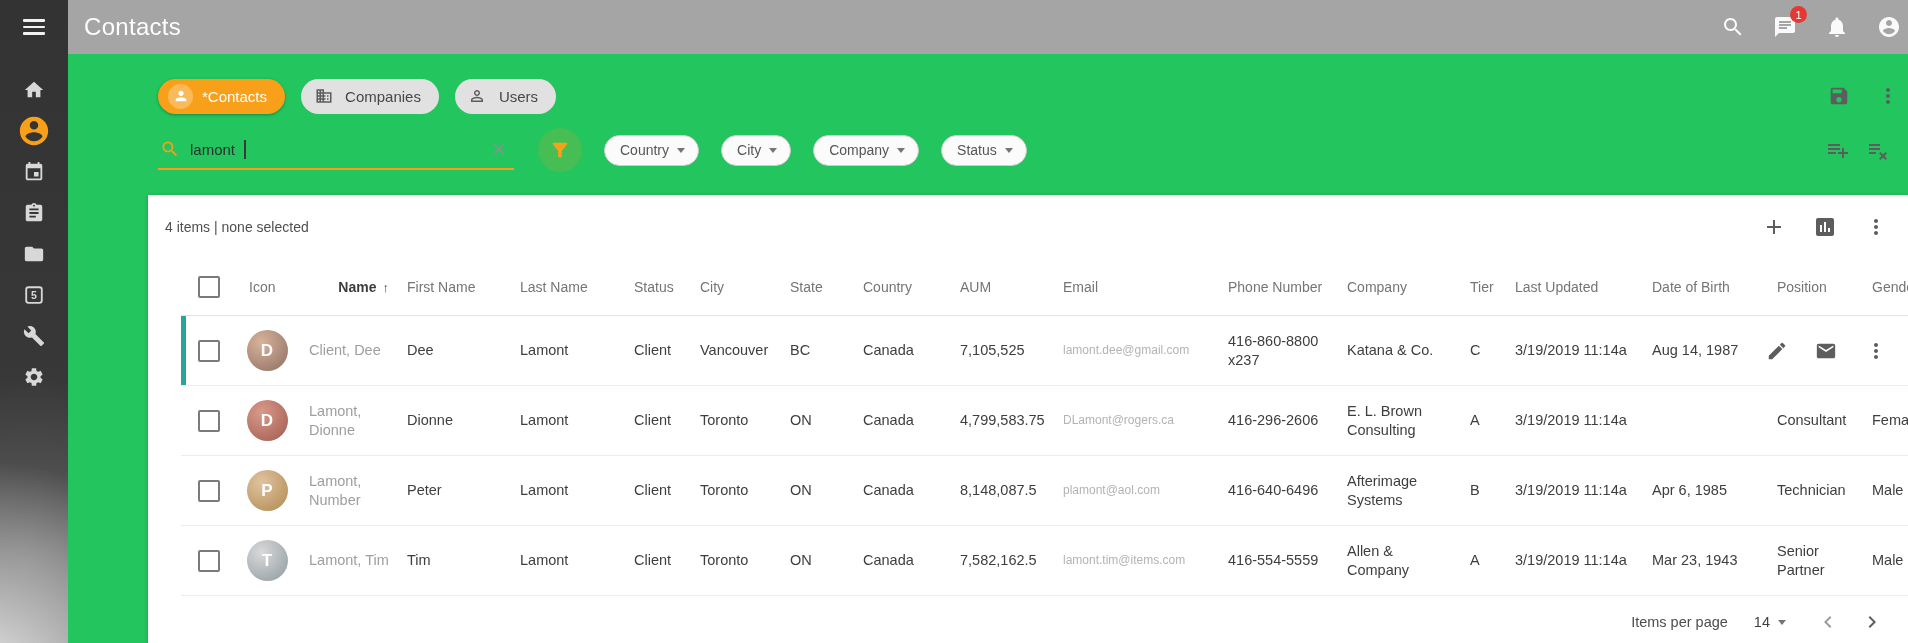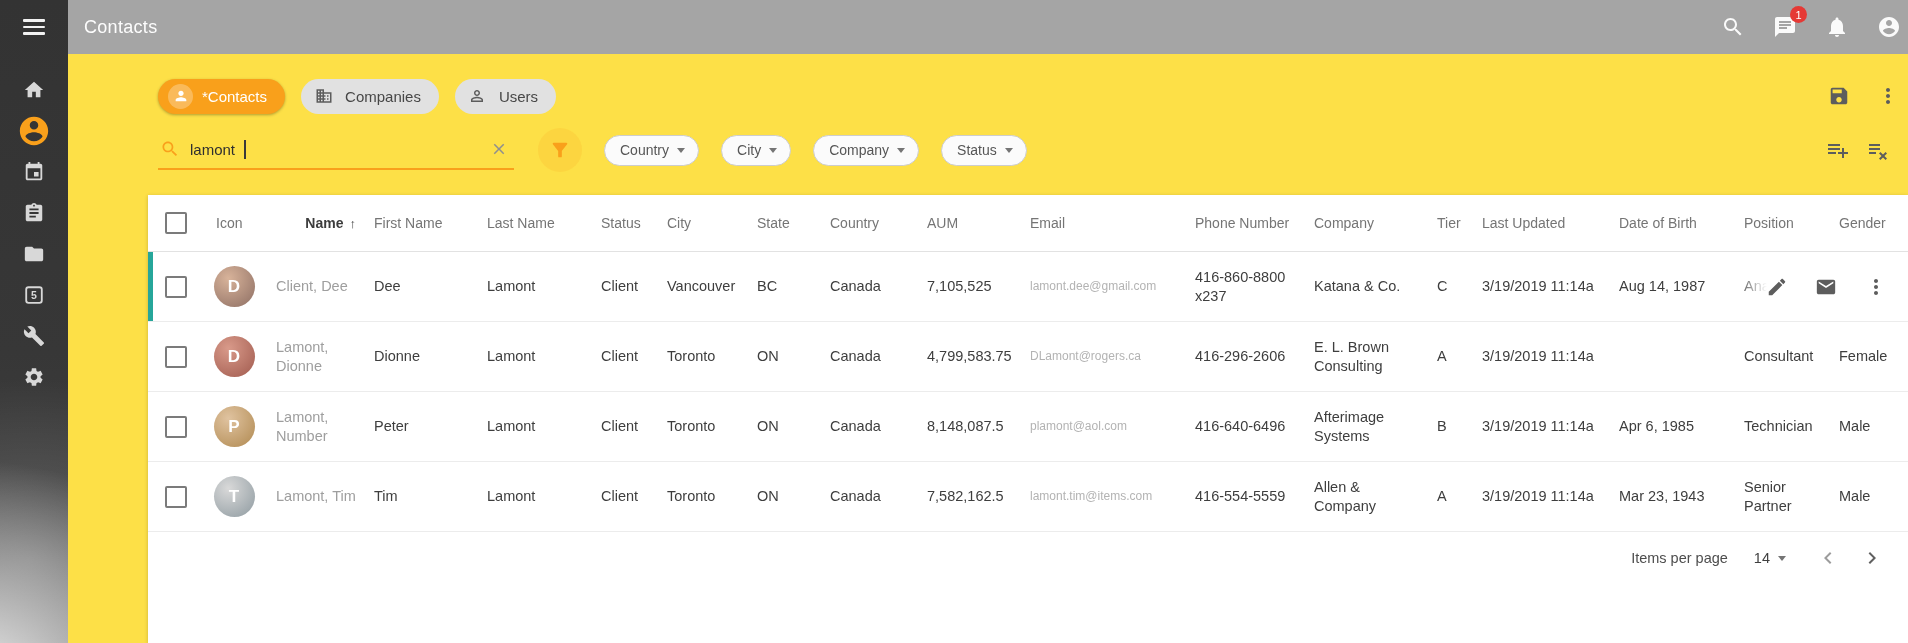--- a/index.html
+++ b/index.html
@@ -20,29 +20,29 @@
   .sidebar-top{height:54px;display:flex;align-items:center;justify-content:center;}
   .hamburger{flex-direction:column;gap:4px;width:68px;height:54px;}
   .hamburger span{display:block;width:22px;height:2.6px;background:#f2f2f2;border-radius:1px;}
   .sidebar-nav{padding-top:15px;display:flex;flex-direction:column;}
   .nav-item{width:68px;height:41px;color:#d8d8d8;}
   .nav-item.active{color:var(--accent,#f9a01b);}
 
   
   .topbar{position:absolute;left:68px;top:0;right:0;height:54px;background:var(--topbar-bg,#a5a5a5);
     display:flex;align-items:center;color:#fbfbfb;z-index:5;}
-  .topbar-title{margin-left:16px;font-size:18px;font-weight:500;color:#fdfdfd;letter-spacing:.3px;}
+  .topbar-title{margin-left:16px;font-size:24px;font-weight:500;color:#fdfdfd;letter-spacing:.3px;}
   .topbar-actions{margin-left:auto;display:flex;align-items:center;gap:26px;padding-right:6px;}
   .topbar-actions button{color:#fafafa;width:26px;height:26px;}
   .chat-wrap{position:relative;}
   .badge{position:absolute;top:-8px;right:-9px;min-width:17px;height:17px;border-radius:9px;
     background:var(--badge-red,#e53935);color:#fff;font-size:11px;display:flex;align-items:center;justify-content:center;}
 
   
-  .content{position:absolute;left:68px;top:54px;right:0;bottom:0;background:#fde047;}
+  .content{position:absolute;left:68px;top:54px;right:0;bottom:0;background:#22c55e;}
 
   .chips-row{position:absolute;left:90px;top:24px;right:8px;height:36px;display:flex;align-items:center;}
   .chip{height:35px;border-radius:18px;display:flex;align-items:center;padding:0 18px 0 10px;margin-right:16px;font-size:15px;}
   .chip.active{background:var(--accent,#f9a01b);color:#fff;box-shadow:0 1px 3px rgba(0,0,0,.3);font-weight:500;}
   .chip.inactive{background:#e1e1e1;color:#474747;}
   .chip-avatar{width:25px;height:25px;border-radius:50%;display:flex;align-items:center;justify-content:center;margin-right:9px;}
   .chip.active .chip-avatar{background:rgba(255,255,255,.28);color:#fff;}
   .chip.inactive .chip-avatar{color:#5c5c5c;}
   .chips-actions{margin-left:auto;display:flex;align-items:center;gap:26px;color:#5d5d5d;}
 
@@ -59,21 +59,21 @@
   .caret-down{margin-left:8px;width:0;height:0;border-left:4.5px solid transparent;border-right:4.5px solid transparent;border-top:5px solid #757575;}
   .search-right{margin-left:auto;display:flex;align-items:center;gap:16px;color:#5d5d5d;padding-right:10px;}
 
   
   .card{position:absolute;left:80px;top:141px;right:0;bottom:0;background:#fff;box-shadow:0 1px 4px rgba(0,0,0,.2);}
   .card-toolbar{height:64px;display:flex;align-items:center;padding:0 20px 0 17px;}
   .items-summary{font-size:14px;color:#4f4f4f;}
   .toolbar-icons{margin-left:auto;display:flex;align-items:center;gap:27px;color:#5d5d5d;}
 
   .grid-row{display:grid;align-items:center;
-    grid-template-columns:56px 60px 98px 113px 114px 66px 90px 73px 97px 103px 165px 119px 123px 45px 137px 125px 95px 89px minmax(0,1fr);}
+    grid-template-columns:56px 60px 98px 113px 114px 66px 90px 73px 97px 103px 165px 119px 123px 45px 137px 125px 95px 89px minmax(0,1fr);margin-left:33px;}
   .thead{height:56px;border-bottom:1px solid #e2e2e2;color:#757575;font-size:14px;}
   .cell{padding:0 6px 0 12px;overflow:hidden;line-height:19px;}
   .cell-cb{display:flex;justify-content:center;padding:0;}
   .checkbox{width:18px;height:18px;border:2px solid #7b7b7b;border-radius:2px;background:transparent;display:inline-block;}
   .sorted-col{color:#3c3c3c;font-weight:700;display:flex;align-items:center;justify-content:flex-end;}
   .sort-arrow{font-size:13px;margin-left:6px;font-weight:400;}
 
   .trow{height:69px;border-bottom:1px solid #ececec;position:relative;font-size:14.5px;color:#3e3e3e;}
   .trow.selected::before{content:"";position:absolute;left:0;top:0;bottom:0;width:5px;background:var(--selected-row-bar,#26a69a);}
   .cell-avatar{display:flex;justify-content:center;padding:0;}
@@ -345,20 +345,40 @@
         <button>
             <svg class="icon ic24">
               <use href="#i-playlist-remove"></use>
             </svg>
           </button>
       </div>
     </div>
 
     <section class="card">
 
+      <div class="card-toolbar">
+        <span class="items-summary">4 items | none selected</span>
+        <div class="toolbar-icons">
+          <button>
+              <svg class="icon ic24">
+                <use href="#i-plus"></use>
+              </svg>
+            </button>
+          <button>
+              <svg class="icon ic24">
+                <use href="#i-chart"></use>
+              </svg>
+            </button>
+          <button>
+              <svg class="icon ic24">
+                <use href="#i-more-vert"></use>
+              </svg>
+            </button>
+        </div>
+      </div>
 
       <div class="grid-row thead">
         <div class="cell cell-cb">
             <span class="checkbox"></span>
           </div>
         <div class="cell">Icon</div>
         <div class="cell sorted-col">
           <span>Name</span>
           <span class="sort-arrow">↑</span>
         </div>

